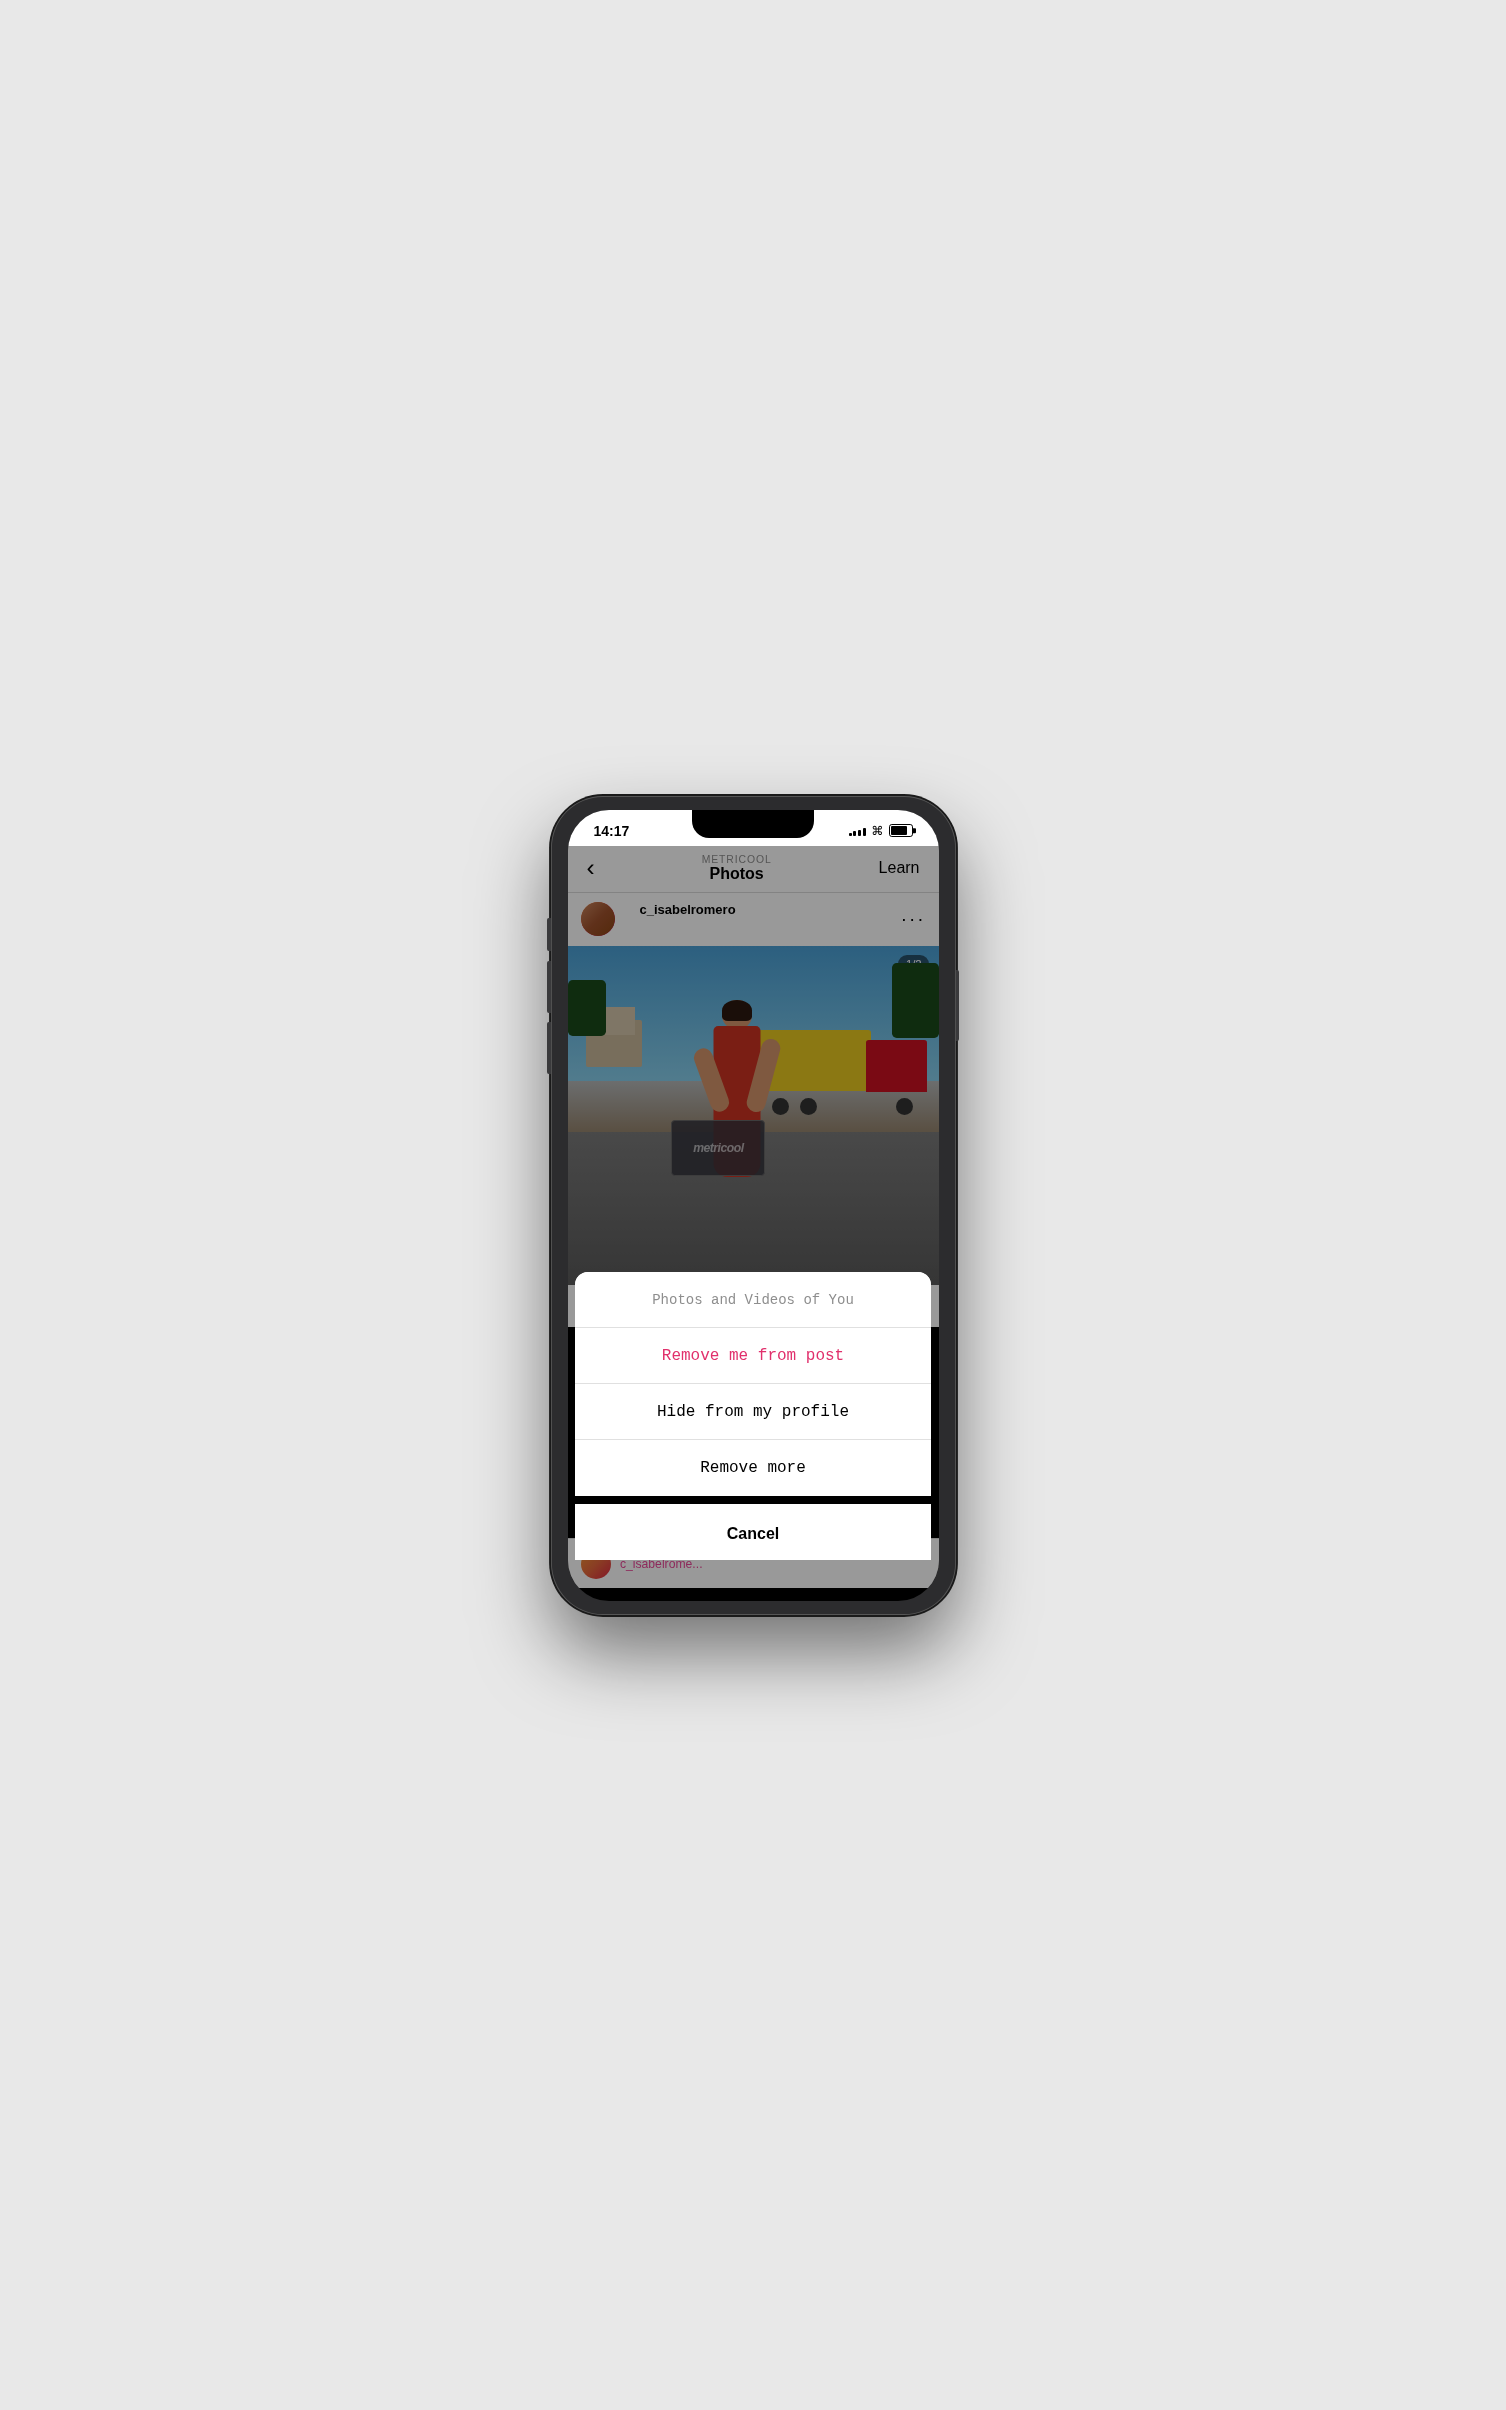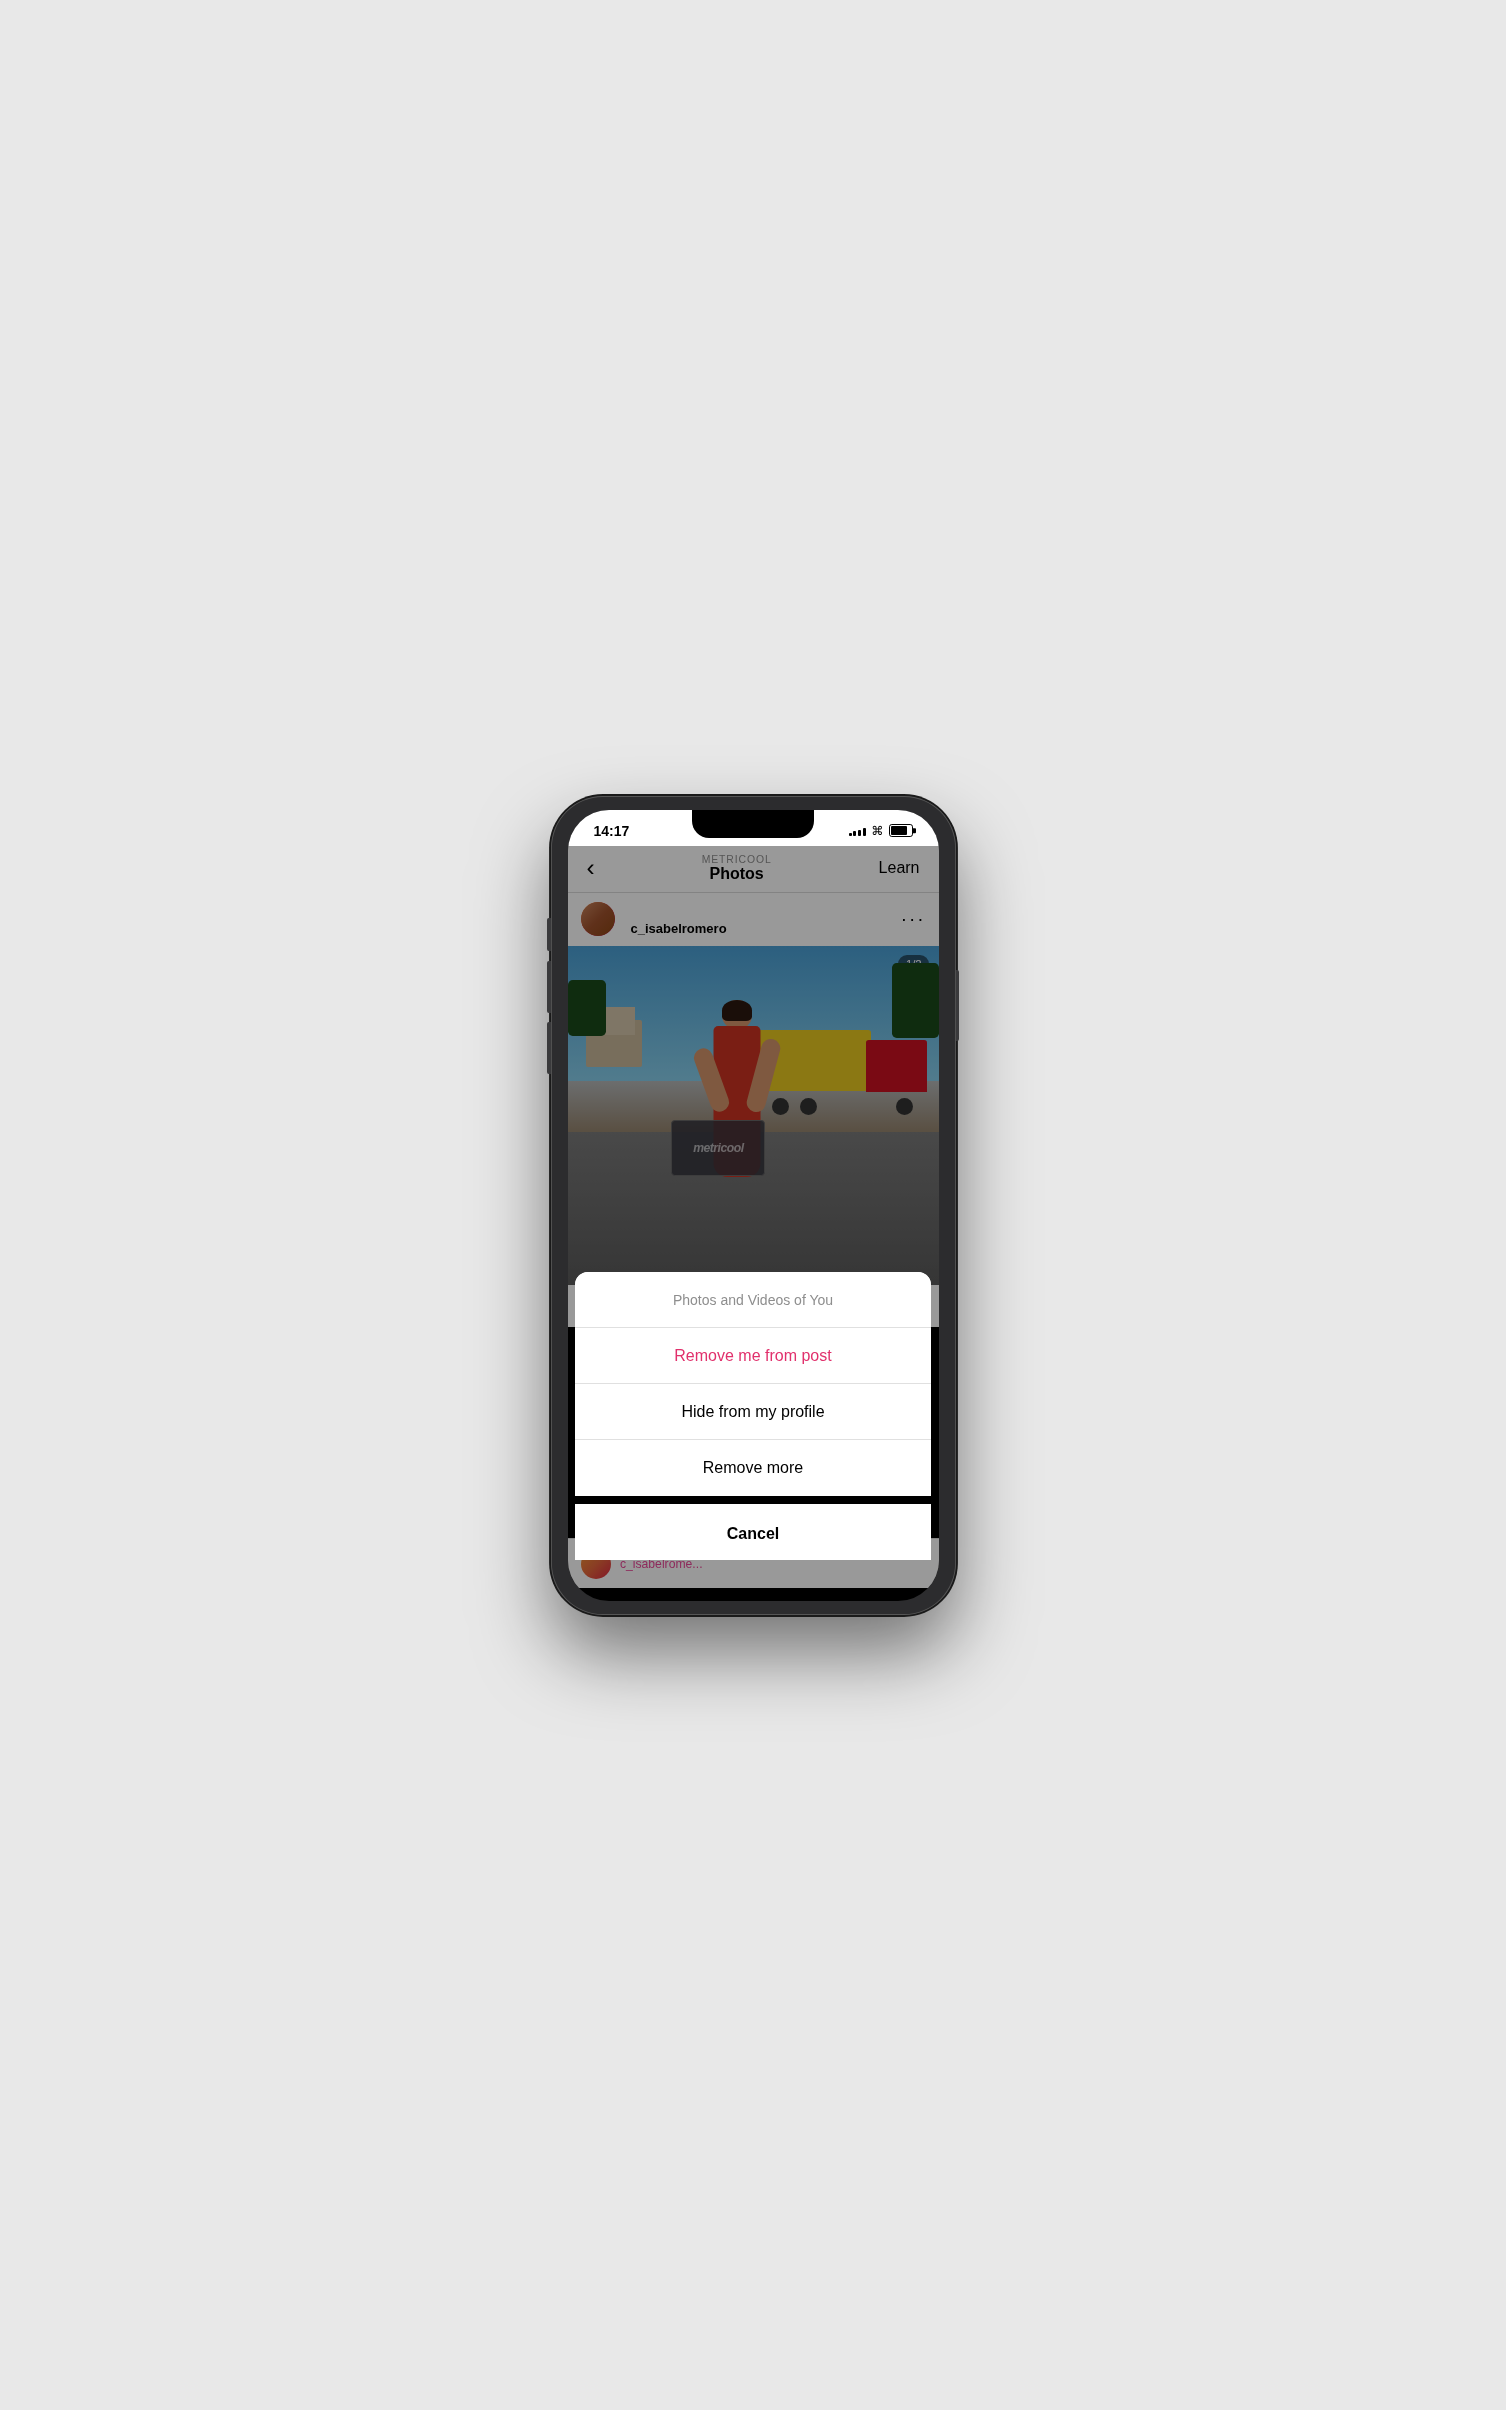--- a/index.html
+++ b/index.html
@@ -206,22 +206,22 @@
     .post-header {
       display: flex;
       justify-content: space-between;
       align-items: center;
       padding: 9.4px 13px;
       background: #fff;
     }
 
     .post-user {
       display: flex;
-      align-items: flex-end;
-      gap: 16px;
+      align-items: flex-start;
+      gap: 25px;
     }
 
     .avatar {
       width: 34px;
       height: 34px;
       border-radius: 50%;
       background: linear-gradient(135deg, #f09433, #e6683c, #dc2743, #cc2366, #bc1888);
       overflow: hidden;
       display: flex;
       align-items: center;
@@ -325,20 +325,21 @@
       display: flex;
       flex-direction: column;
       justify-content: flex-end;
     }
 
     .bottom-sheet {
       background: #fff;
       border-radius: 13px 13px 0 0;
       overflow: hidden;
       margin-bottom: 8px;
+      font-family: Liberation Mono, monospace;
     }
 
     .sheet-item {
       display: flex;
       justify-content: center;
       align-items: center;
       padding: 17px 19px;
       border-bottom: 0.9px solid #e0e0e0;
       cursor: pointer;
       font-size: 16px;

